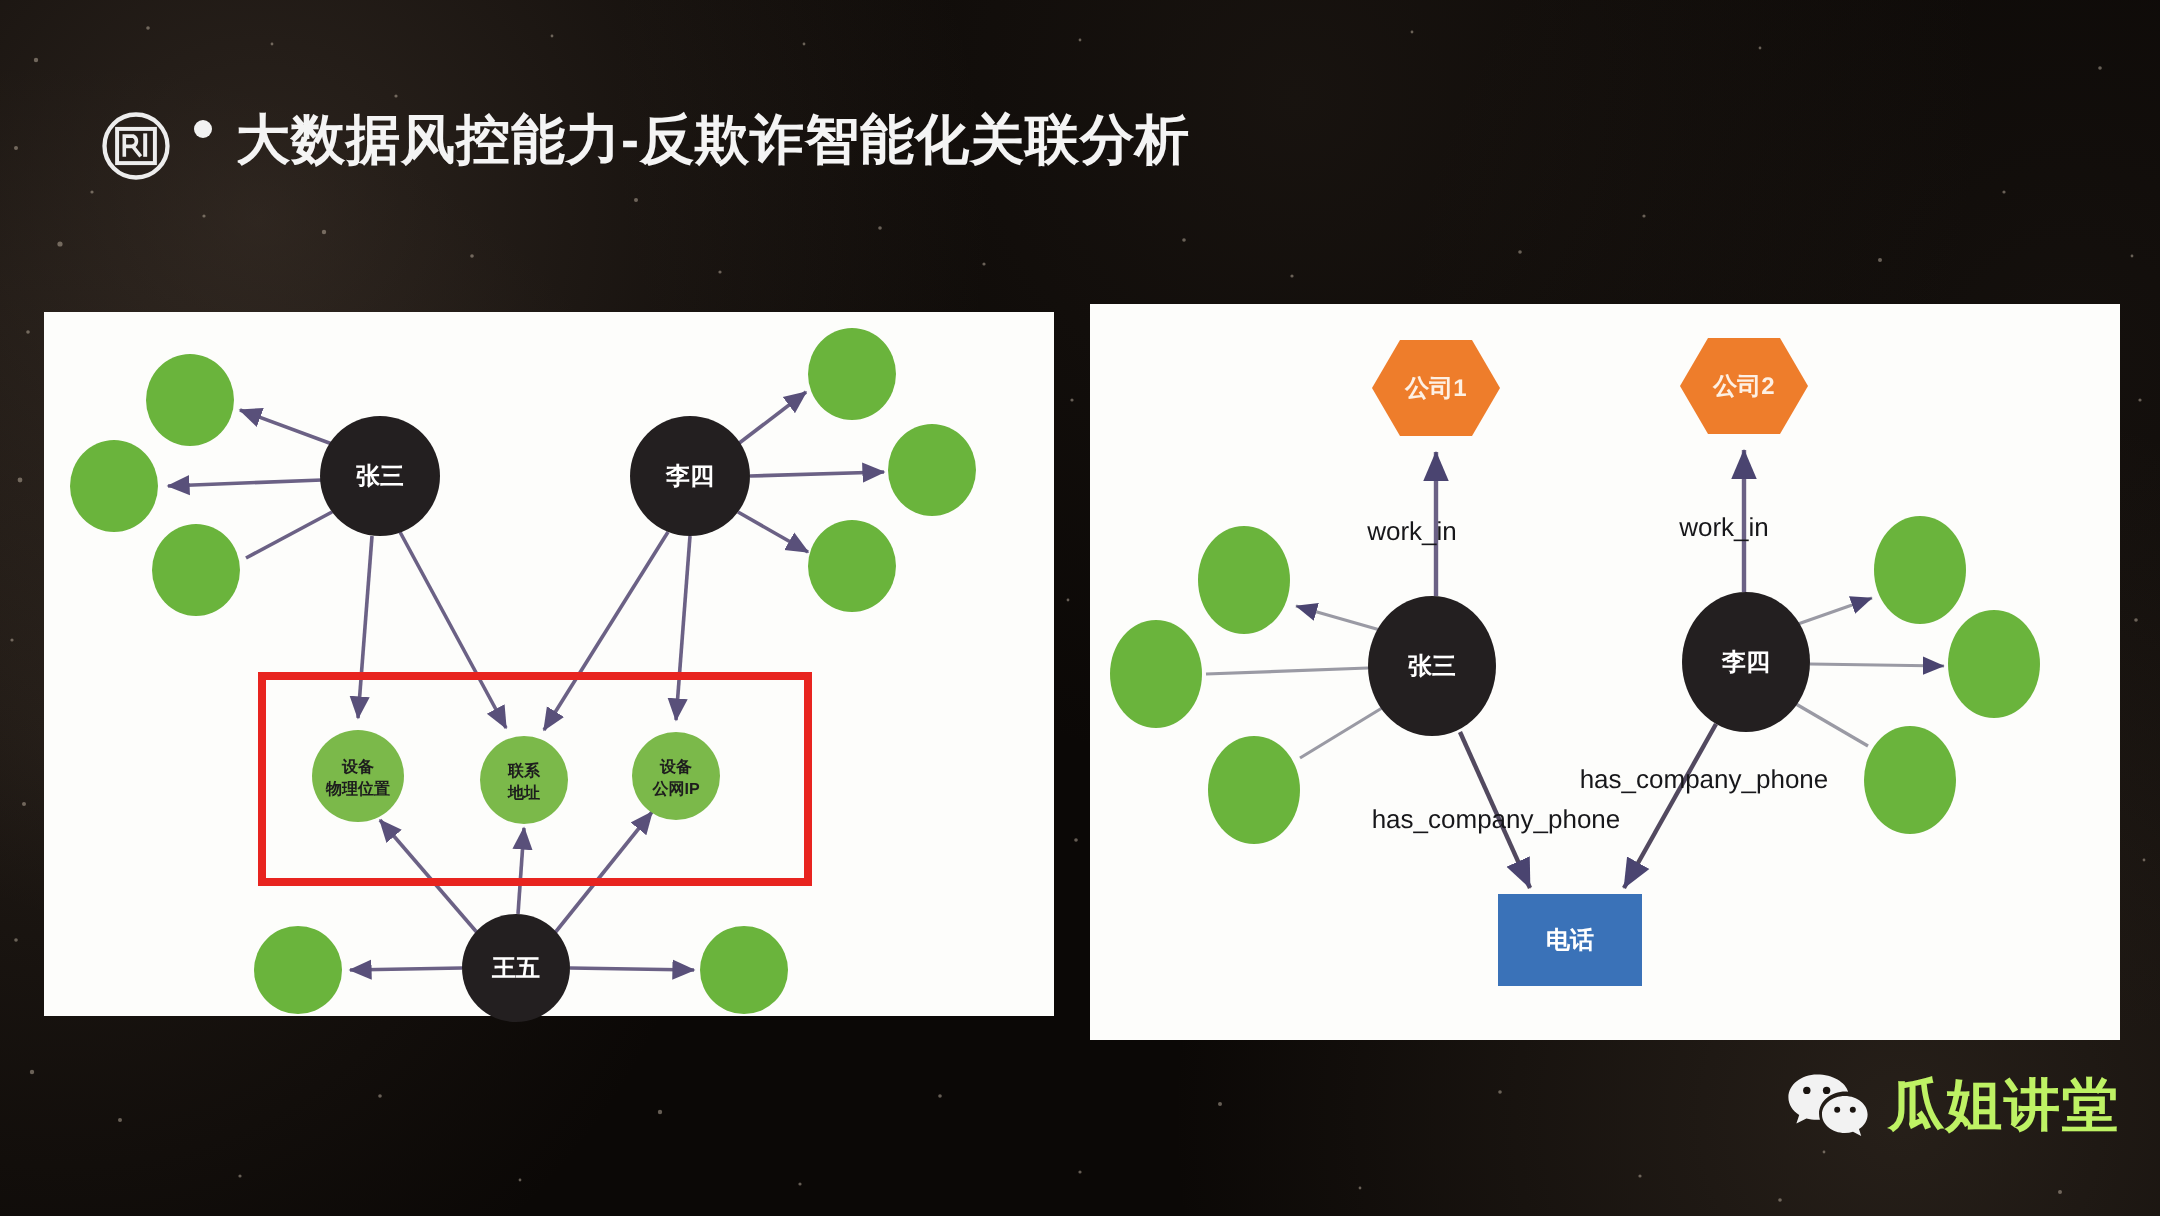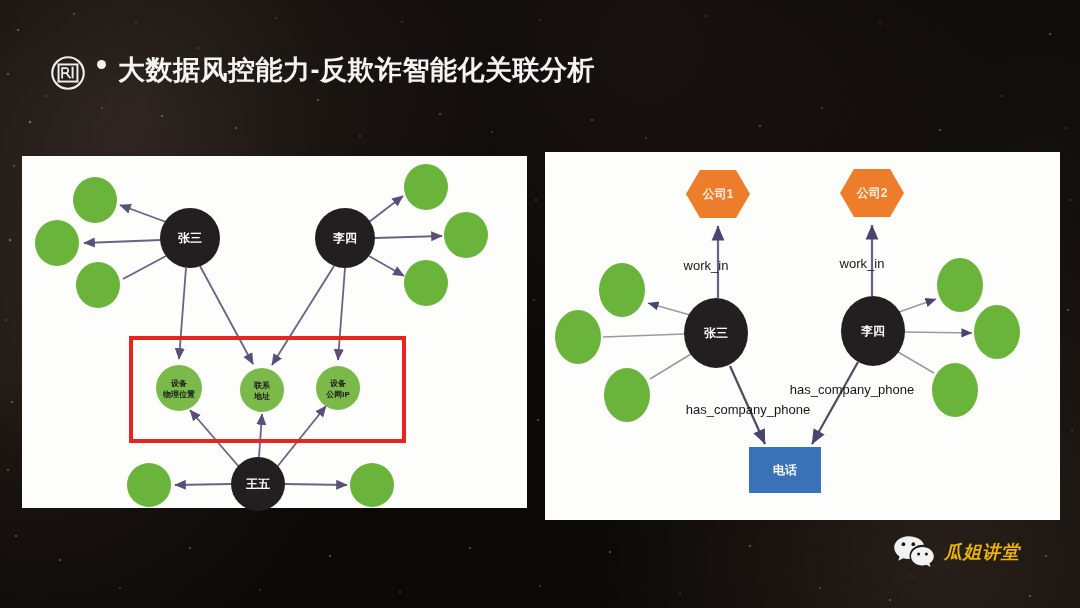--- a/index.html
+++ b/index.html
@@ -122,26 +122,25 @@
 
   
   #watermark {
     position: absolute;
     left: 893px; top: 534px;
     display: flex;
     align-items: center;
     gap: 9px;
   }
   #watermark-text {
-    color: #eab308;
-    font-size: 18px;
+    color: #bef264;
+    font-size: 28px;
     font-weight: bold;
     letter-spacing: 1px;
     font-family: "Liberation Sans", "DejaVu Sans", sans-serif;
-    font-style: italic;
   }
 </style>
 </head>
 <body>
 
 <div id="slide">
 
   <div id="bg-texture"></div>
 
   <svg id="bg-stars" width="1080" height="608">

